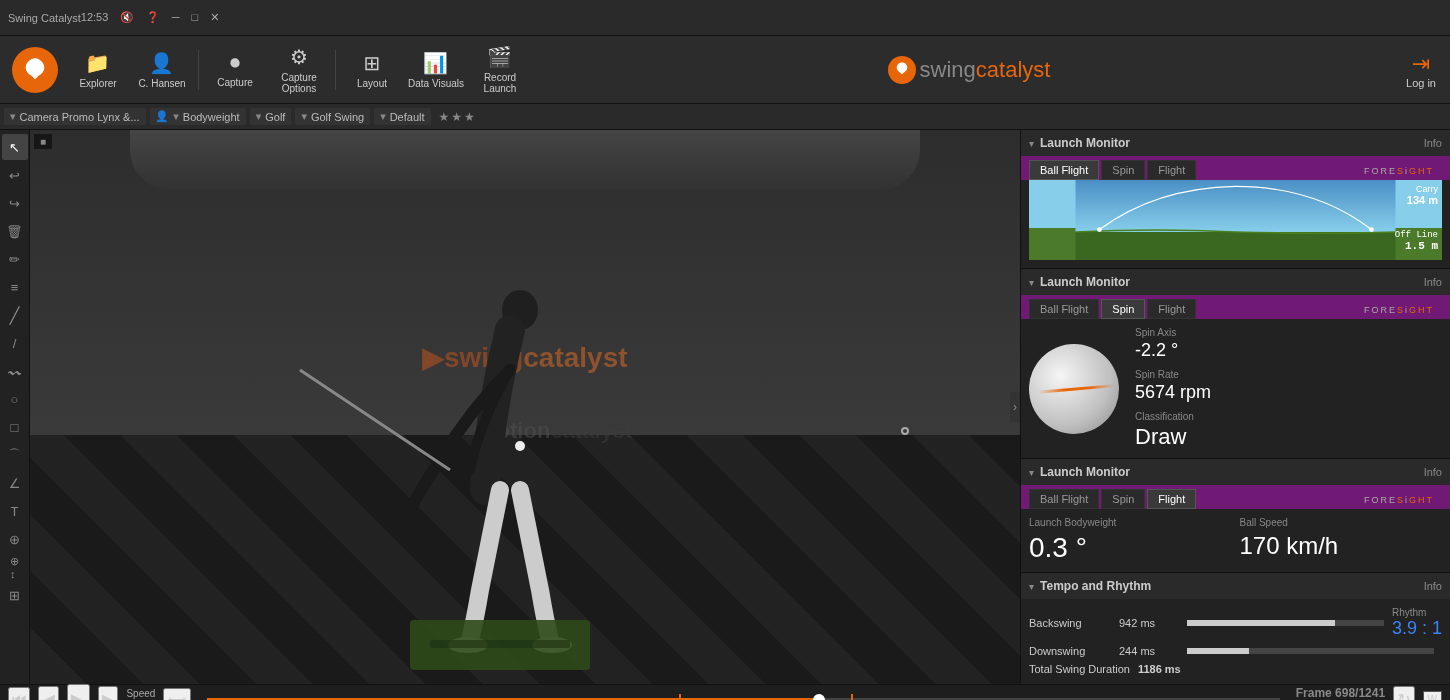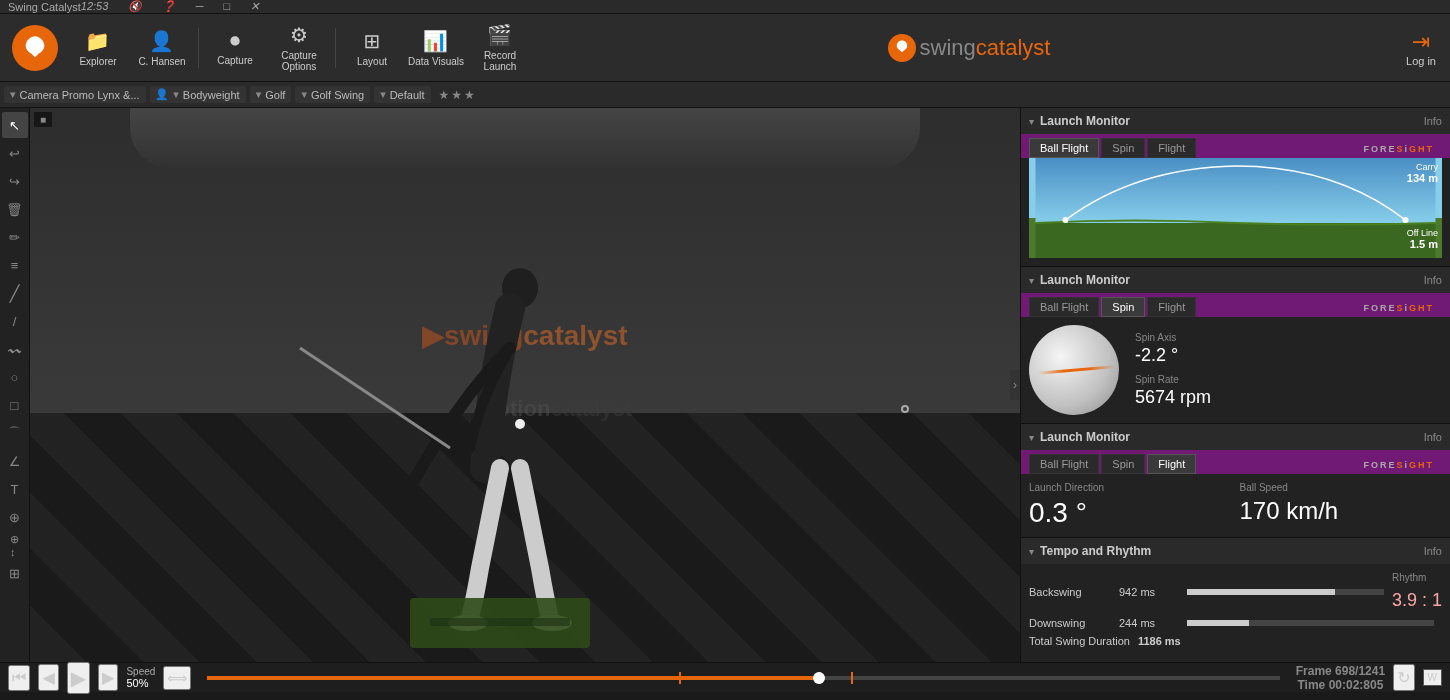--- a/index.html
+++ b/index.html
@@ -1,23 +1,23 @@
 <!DOCTYPE html>
 <html><head>
   <meta charset="utf-8">
   <style>
     * { margin: 0; padding: 0; box-sizing: border-box; }
     body { width: 1450px; height: 700px; background: #1a1a1a; font-family: Arial, sans-serif; overflow: hidden; color: #ccc; font-size: 12px; }
 
     
     #titlebar {
-      height: 14px; background: #2a2a2a; display: flex; align-items: center; padding: 0 8px;
+      height: 36px; background: #2a2a2a; display: flex; align-items: center; padding: 0 8px;
       font-size: 11px; color: #aaa; border-bottom: 1px solid #111;
     }
-    #titlebar-controls { display: flex; gap: 20px; font-size: 11px; color: #aaa; font-style: italic; }
+    #titlebar-controls { display: flex; gap: 12px; font-size: 11px; color: #aaa; }
 
     
     #toolbar {
       height: 68px; background: #2c2c2c; display: flex; align-items: center; padding: 0 4px;
       border-bottom: 1px solid #111;
     }
     .toolbar-logo {
       width: 46px; height: 46px; background: #e8660a; border-radius: 50%; margin: 0 8px;
       display: flex; align-items: center; justify-content: center; flex-shrink: 0;
     }
@@ -124,28 +124,28 @@
     .panel-info-btn { color: #888; font-size: 11px; cursor: pointer; }
     .panel-tab {
       padding: 3px 10px; font-size: 11px; color: #999; cursor: pointer;
       border-bottom: 2px solid transparent; background: #2a2a2a; border: 1px solid #333;
       margin-right: 2px;
     }
     .panel-tab.active { color: #fff; background: #3a3a3a; border-color: #555; }
 
     
     .flight-viz {
-      height: 100px; background: linear-gradient(180deg, #87CEEB 0%, #87CEEB 60%, #4a7a2a 60%, #4a7a2a 100%);
+      height: 80px; background: linear-gradient(180deg, #87CEEB 0%, #87CEEB 60%, #4a7a2a 60%, #4a7a2a 100%);
       position: relative; margin: 0 8px 8px 8px; overflow: hidden;
     }
     .carry-label {
       position: absolute; top: 4px; right: 4px; color: #fff; font-size: 9px; text-align: right;
     }
     .offline-label {
-      position: absolute; bottom: 8px; right: 4px; color: #fff; font-size: 9px; text-align: right;
+      position: absolute; bottom: 8px; right: 4px; color: #fff; font-size: 9px; text-align: right; font-family: Liberation Mono, monospace;
     }
 
     
     .spin-container {
       display: flex; align-items: center; padding: 8px; gap: 16px;
     }
     .spin-ball-container {
       width: 90px; height: 90px; position: relative; flex-shrink: 0;
     }
     .spin-ball {
@@ -178,21 +178,21 @@
     .tempo-bar { height: 100%; background: #ccc; }
     .swing-duration-row {
       display: flex; align-items: center; gap: 8px; margin-bottom: 8px;
     }
     .swing-duration-label { color: #ccc; font-size: 11px; }
     .swing-duration-value { color: #ccc; font-size: 11px; font-weight: bold; }
     .tempo-rhythm-box {
       display: flex; flex-direction: column; align-items: flex-start; margin-left: auto;
     }
     .tempo-rhythm-label { color: #888; font-size: 10px; }
-    .tempo-rhythm-value { color: #fca5a5; font-size: 18px; margin-top: 7px; }
+    .tempo-rhythm-value { color: #3b82f6; font-size: 18px; }
 
     
     #playback-bar {
       height: 30px; background: #1e1e1e; display: flex; align-items: center; padding: 0 8px;
       border-top: 1px solid #111; gap: 8px; position: relative;
     }
     .pb-btn { color: #ccc; cursor: pointer; font-size: 16px; padding: 2px; }
     .pb-speed { font-size: 10px; color: #aaa; text-align: left; }
     .pb-speed-val { font-size: 11px; color: #fff; }
     .pb-timeline {
@@ -211,21 +211,21 @@
     
     .golfer-svg { width: 100%; height: 100%; }
 
     
     .panel-tabs-row {
       display: flex; align-items: center; padding: 4px 8px 0;
       background: #701a75;
     }
 
     .foresight-logo {
-      color: #fff; font-size: 10px; font-weight: bold; letter-spacing: 2px;
+      color: #fff; font-size: 10px; font-weight: normal; letter-spacing: 2px;
       text-align: left; padding: 2px 8px;
     }
     .foresight-logo span { color: #e8660a; }
   </style>
 </head>
 <body>
 
 <div id="titlebar">
   <span>Swing Catalyst</span>
   <div id="titlebar-controls">
@@ -463,20 +463,24 @@
         </div>
         <div class="spin-stats">
           <div class="spin-stat">
             <span class="spin-stat-label">Spin Axis</span>
             <span class="spin-stat-value">-2.2 °</span>
           </div>
           <div class="spin-stat">
             <span class="spin-stat-label">Spin Rate</span>
             <span class="spin-stat-value">5674 rpm</span>
           </div>
+          <div class="spin-stat">
+            <span class="spin-stat-label">Classification</span>
+            <span class="spin-stat-value" style="font-size:22px;">Draw</span>
+          </div>
         </div>
       </div>
     </div>
 
     <div class="panel-section">
       <div class="panel-header">
         <div class="panel-header-left">
           <span class="panel-collapse">▾</span>
           <span class="panel-title">Launch Monitor</span>
         </div>
@@ -486,21 +490,21 @@
         <div class="panel-tab">Ball Flight</div>
         <div class="panel-tab">Spin</div>
         <div class="panel-tab active">Flight</div>
         <div style="flex:1;"></div>
         <div class="foresight-logo">
           <span style="color:#aaa;font-size:9px;letter-spacing:2px;">FORE</span><span style="color:#e8660a;font-size:9px;letter-spacing:2px;">S</span><span style="color:#aaa;font-size:9px;letter-spacing:2px;">i</span><span style="color:#e8660a;font-size:9px;letter-spacing:2px;">GHT</span>
         </div>
       </div>
       <div class="flight-stats">
         <div class="flight-stat">
-          <div class="flight-stat-label">Launch Direction</div>
+          <div class="flight-stat-label">Launch Bodyweight</div>
           <div class="flight-stat-value" style="font-size:28px;">0.3 °</div>
         </div>
         <div class="flight-stat">
           <div class="flight-stat-label">Ball Speed</div>
           <div class="flight-stat-value" style="font-size:24px;">170 km/h</div>
         </div>
       </div>
     </div>
 
     <div class="panel-section">

